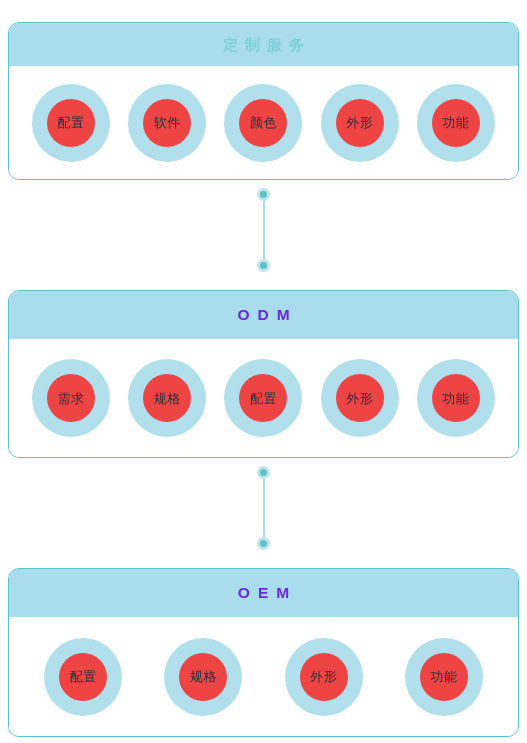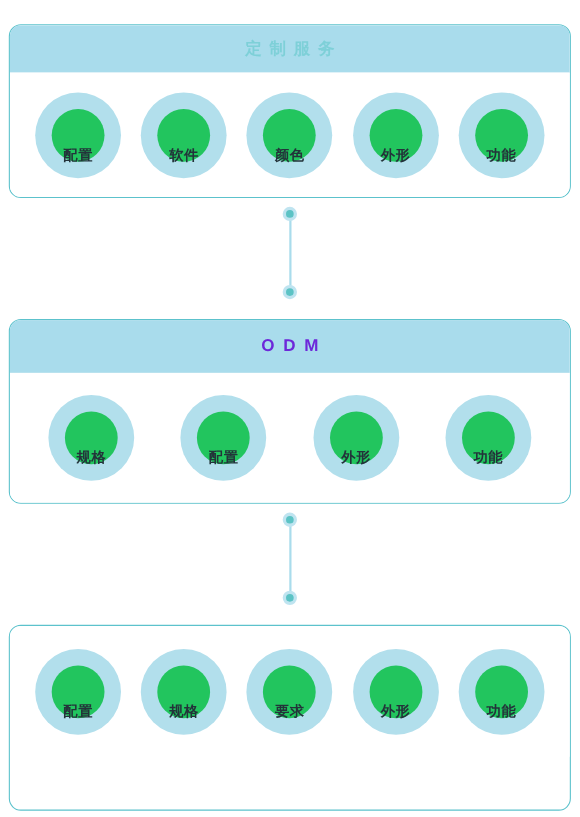--- a/index.html
+++ b/index.html
@@ -93,25 +93,24 @@
     background: #b2dfec;
     display: flex;
     align-items: center;
     justify-content: center;
     flex: 0 0 auto;
   }
   .node-inner {
     width: 48px;
     height: 48px;
     border-radius: 50%;
-    background: #22c55e;
-    display: flex;
-    align-items: flex-end;
-    justify-content: center;
-    font-weight: bold;
+    background: #ef4444;
+    display: flex;
+    align-items: center;
+    justify-content: center;
   }
   .node-label {
     color: #23333a;
     font-size: 13px;
     line-height: 1;
     white-space: nowrap;
     letter-spacing: 0.5px;
   }
 
   
@@ -205,20 +204,25 @@
     <div class="connector-dot bottom"></div>
   </div>
 
   <section class="panel panel-2">
     <div class="panel-header">
       <div class="panel-title latin">ODM</div>
     </div>
     <div class="panel-body">
       <div class="nodes">
 
+        <div class="node">
+          <div class="node-inner">
+            <span class="node-label">需求</span>
+          </div>
+        </div>
 
         <div class="node">
           <div class="node-inner">
             <span class="node-label">规格</span>
           </div>
         </div>
 
         <div class="node">
           <div class="node-inner">
             <span class="node-label">配置</span>
@@ -241,40 +245,38 @@
     </div>
   </section>
 
   <div class="connector connector-2">
     <div class="connector-line"></div>
     <div class="connector-dot top"></div>
     <div class="connector-dot bottom"></div>
   </div>
 
   <section class="panel panel-3">
+    <div class="panel-header">
+      <div class="panel-title latin">OEM</div>
+    </div>
     <div class="panel-body">
       <div class="nodes">
 
         <div class="node">
           <div class="node-inner">
             <span class="node-label">配置</span>
           </div>
         </div>
 
         <div class="node">
           <div class="node-inner">
             <span class="node-label">规格</span>
           </div>
         </div>
 
-        <div class="node">
-          <div class="node-inner">
-            <span class="node-label">要求</span>
-          </div>
-        </div>
 
         <div class="node">
           <div class="node-inner">
             <span class="node-label">外形</span>
           </div>
         </div>
 
         <div class="node">
           <div class="node-inner">
             <span class="node-label">功能</span>

